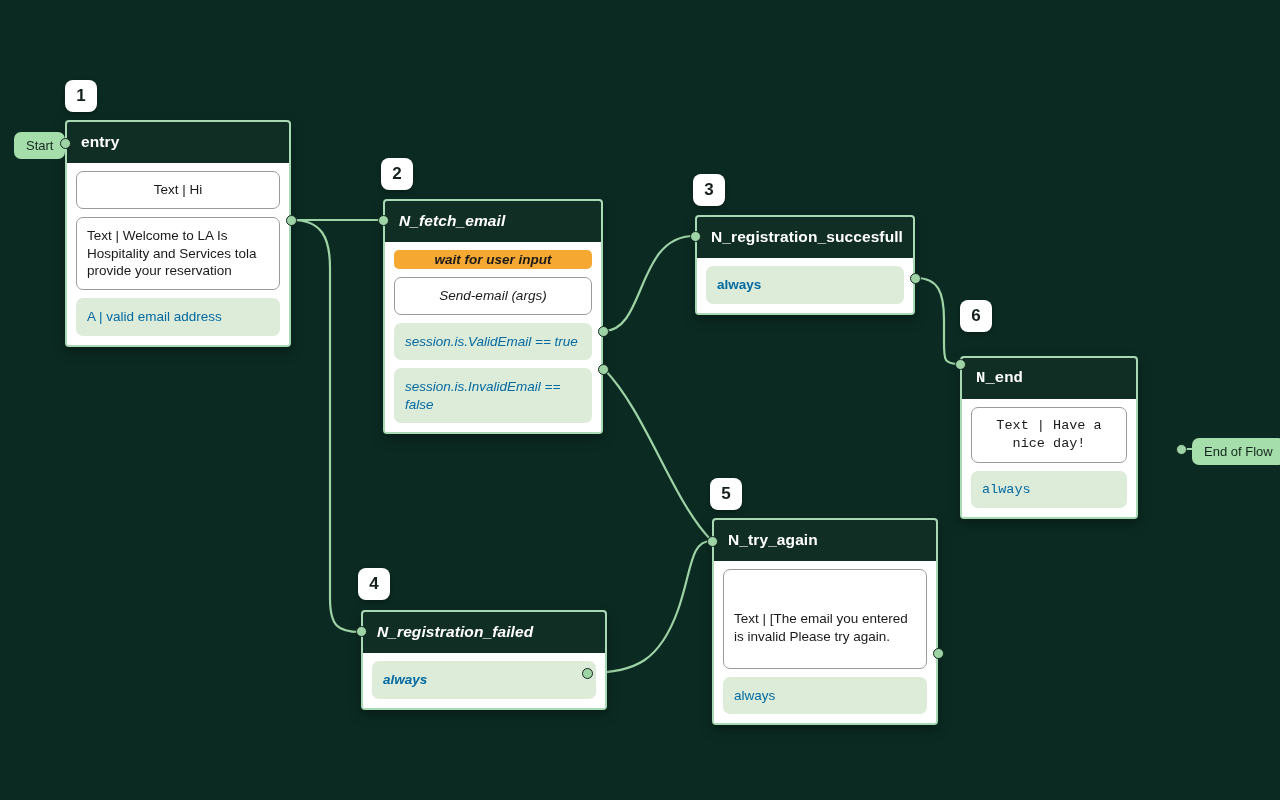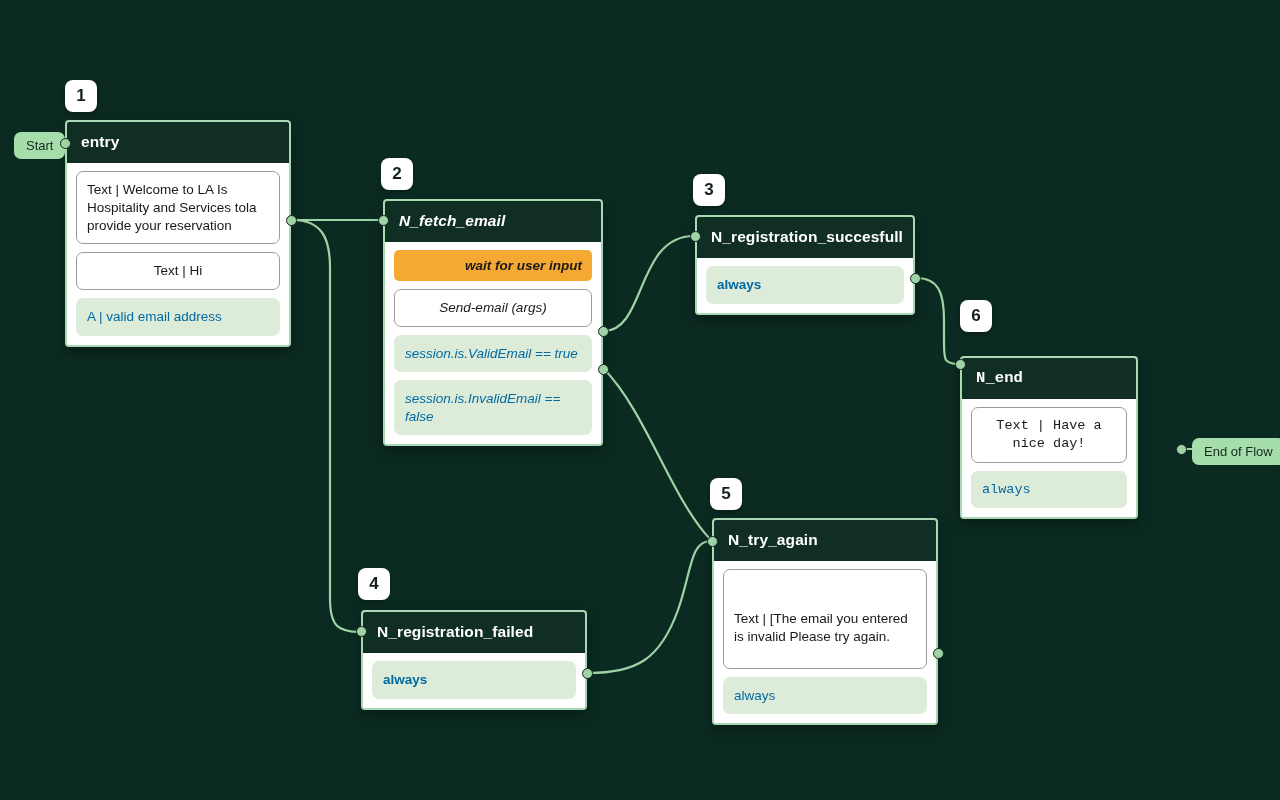--- a/index.html
+++ b/index.html
@@ -67,22 +67,22 @@
     text-align: left;
     line-height: 1.3;
   }
   .row-cond.bold { font-weight: bold; }
   .row-wait {
     background: #f5a832;
     border-radius: 5px;
     color: #1a1a1a;
     font-size: 13.5px;
     font-weight: bold;
-    padding: 8px 10px;
-    text-align: right;
+    padding: 2px 10px;
+    text-align: center;
   }
 
   
   .port {
     position: absolute;
     width: 11px; height: 11px;
     border-radius: 50%;
     background: #9ed3a6;
     border: 1px solid #12271f;
     z-index: 9;
@@ -113,21 +113,21 @@
     border-radius: 7px;
     padding: 6px 12px;
     z-index: 6;
     white-space: nowrap;
   }
 
   
   #node-entry    { left: 65px;  top: 120px; width: 226px; }
   #node-fetch    { left: 383px; top: 199px; width: 220px; font-style: italic; }
   #node-success  { left: 695px; top: 215px; width: 220px; }
-  #node-failed   { left: 361px; top: 610px; width: 226px; }
+  #node-failed   { left: 361px; top: 610px; width: 246px; font-style: italic; }
   #node-tryagain { left: 712px; top: 518px; width: 226px; }
   #node-end      { left: 960px; top: 356px; width: 178px; font-family: Liberation Mono, monospace; }
 </style>
 </head>
 <body>
 
 <div id="canvas">
 
   <svg id="edges" viewBox="0 0 1280 800" width="1280" height="800">
     <g fill="none" stroke="#9ed3a6" stroke-width="2.2" stroke-linecap="round">
@@ -150,22 +150,22 @@
     </g>
   </svg>
 
   <div class="pill" style="left:14px; top:132px;">Start</div>
   <div class="pill" style="left:1192px; top:438px;">End of Flow</div>
 
   <div class="badge-num" style="left:65px; top:80px;">1</div>
   <div class="node" id="node-entry">
     <div class="node-header">entry</div>
     <div class="node-body">
+      <div class="row-text">Text | Hi</div>
       <div class="row-text left">Text | Welcome to LA Is Hospitality and Services tola provide your reservation</div>
-      <div class="row-text">Text | Hi</div>
       <div class="row-cond">A | valid email address</div>
     </div>
   </div>
   <div class="port" style="left:60px;  top:138px;"></div>
   <div class="port" style="left:286px; top:215px;"></div>
 
   <div class="badge-num" style="left:381px; top:158px;">2</div>
   <div class="node" id="node-fetch">
     <div class="node-header">N_fetch_email</div>
     <div class="node-body">

